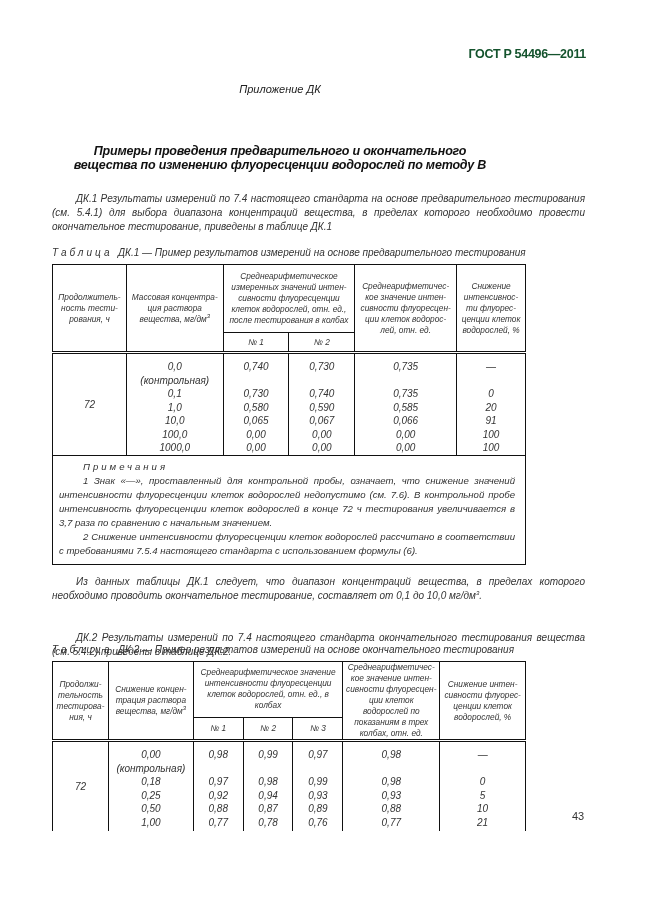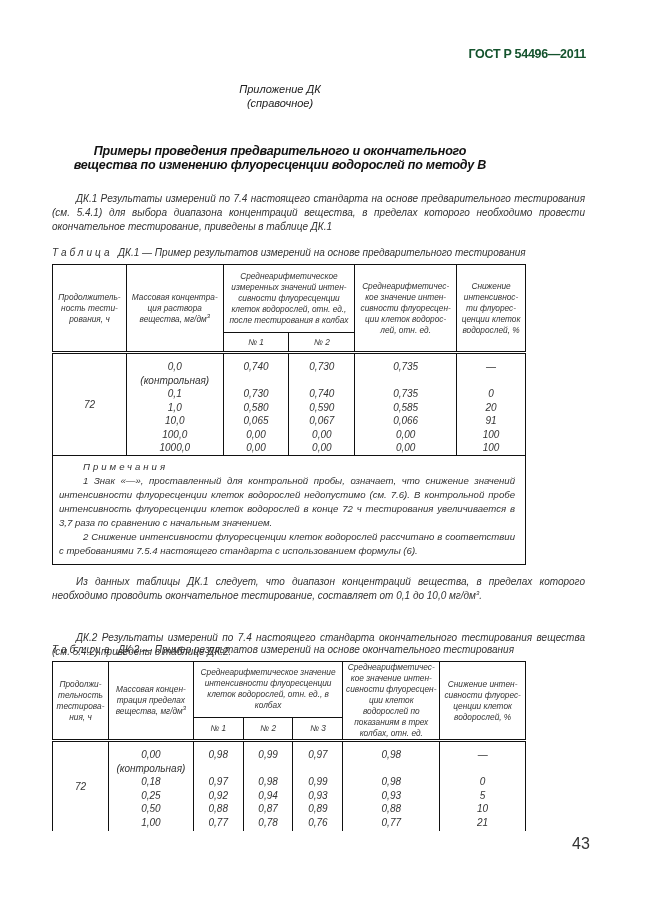--- a/index.html
+++ b/index.html
@@ -16,31 +16,30 @@
   .cap .sp { letter-spacing:3px; font-style:italic; }
   table { position:absolute; border-collapse:collapse; font-size:8.3px; font-style:italic; color:#333; }
   td, th { border:1px solid #111; font-weight:normal; text-align:center; vertical-align:middle; padding:0 2px; line-height:11px; }
   .hdr-bottom td { border-bottom:3px double #111; }
   .body td { vertical-align:top; font-size:10px; line-height:13.5px; padding-top:6px; }
   .body td.mid { vertical-align:middle; padding-top:0; }
   .notes { font-size:9.6px; line-height:14px; text-align:justify; padding:4px 10px 6px 6px !important; vertical-align:top; }
   .notes .hd { letter-spacing:3px; padding-left:24px; }
   .notes .ind { padding-left:24px; }
   .t2 td.nb { border-bottom:none; }
-  .pageno { top:835px; left:572px; font-size:16px; color:#333; }
+  .pageno { top:810px; left:572px; font-size:11px; color:#333; }
   sup { font-size:6px; vertical-align:super; line-height:0; }
 </style>
 </head>
 <body>
 
 <div class="abs doc-id">ГОСТ Р 54496—2011</div>
 
 <div class="abs center appx">
   <div>Приложение ДК</div>
-  <div>(справочное)</div>
 </div>
 
 <div class="abs center title">
   <div>Примеры проведения предварительного и окончательного</div>
   <div>вещества по изменению флуоресценции водорослей по методу В</div>
 </div>
 
 <div class="abs para" style="top:192px;">
   <span class="ind"></span><span>ДК.1 Результаты измерений по 7.4 настоящего стандарта на основе предварительного тестирования (см. 5.4.1)  для выбора диапазона концентраций вещества, в пределах которого необходимо провести окончательное тестирование, приведены в таблице ДК.1</span>
 </div>
@@ -147,21 +146,21 @@
       <col style="width:85px">
       <col style="width:50px">
       <col style="width:50px">
       <col style="width:50px">
       <col style="width:97px">
       <col style="width:86px">
   </colgroup>
   <tbody>
       <tr style="height:52px;">
     <td rowspan="2">Продолжи-тельность тестирова-ния, ч</td>
-    <td rowspan="2"><span>Массовая концен-трация пределах вещества, мг/дм</span><sup>3</sup></td>
+    <td rowspan="2"><span>Снижение концен-трация раствора вещества, мг/дм</span><sup>3</sup></td>
     <td colspan="3">Среднеарифметическое значение интенсивности флуоресценции клеток водорослей, отн. ед., в колбах</td>
     <td rowspan="2">Среднеарифметичес-кое значение интен-сивности флуоресцен-ции клеток водорослей по показаниям в трех колбах, отн. ед.</td>
     <td rowspan="2">Снижение интен-сивности флуорес-ценции клеток водорослей, %</td>
   </tr>
   <tr style="height:22px;">
     <td>№ 1</td>
     <td>№ 2</td>
     <td>№ 3</td>
   </tr>
   <tr class="body" style="height:90px;">

